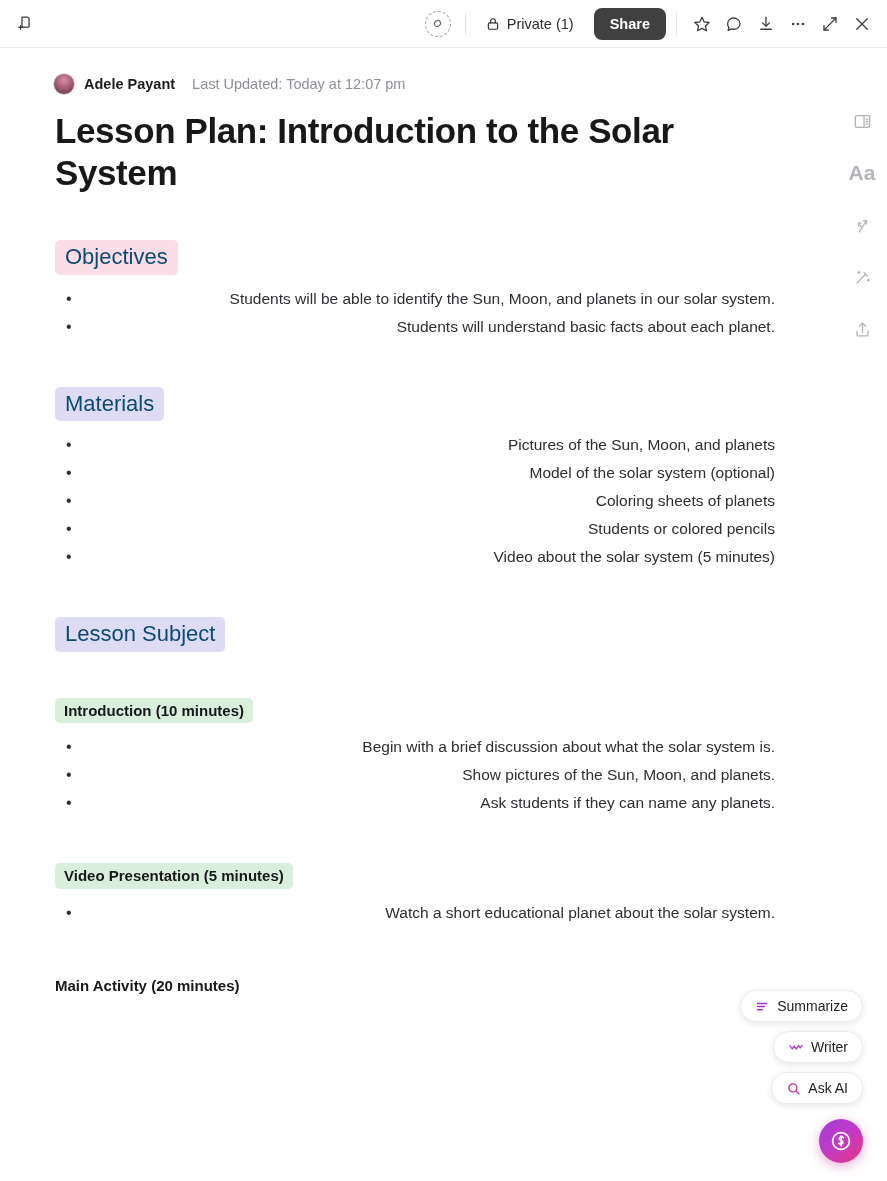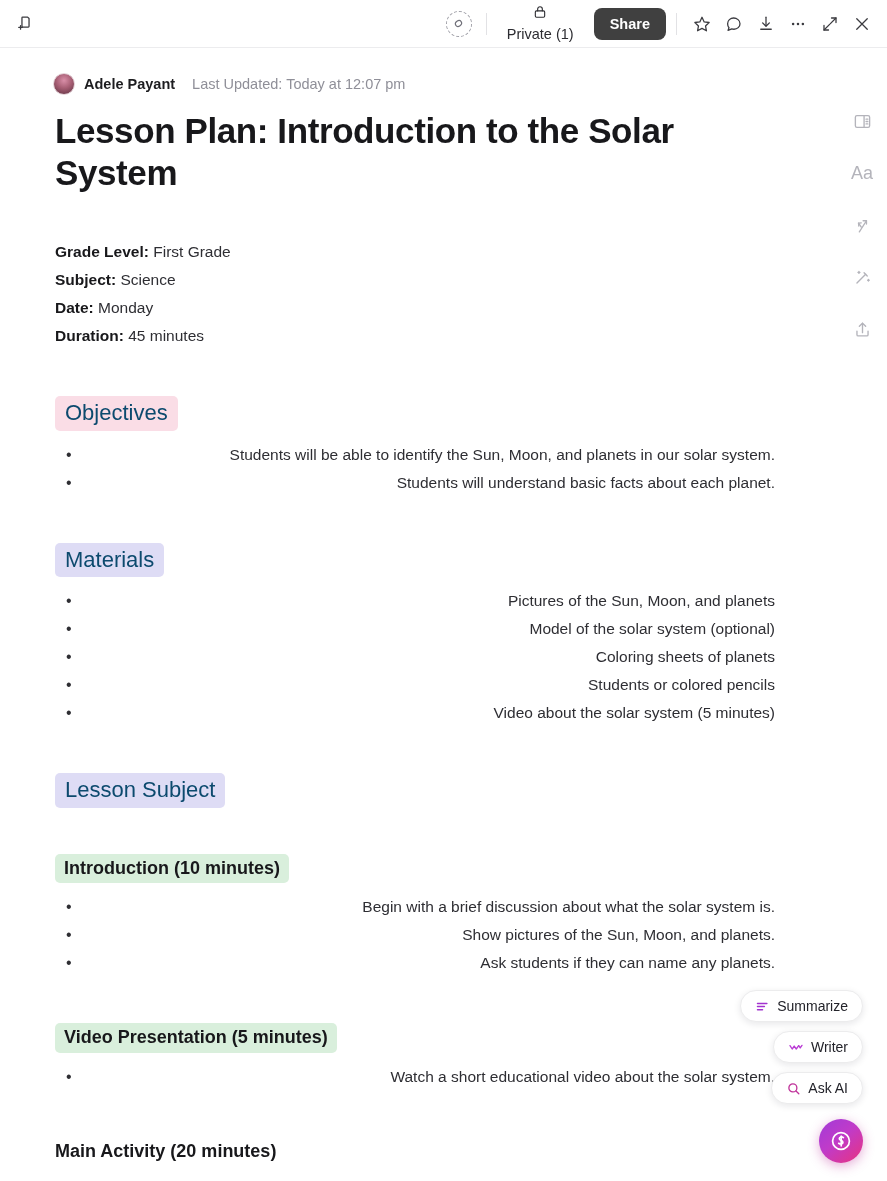--- a/index.html
+++ b/index.html
@@ -29,21 +29,20 @@
     border-radius: 6px; cursor: pointer; color: #3a3a3f;
   }
   .icon-btn.wide { width: 34px; height: 34px; }
   .divider-v { width: 1px; height: 22px; background: #e2e2e5; margin: 0 8px; }
 
   .private-btn {
     display: flex; align-items: center; gap: 7px;
     padding: 6px 10px; border-radius: 7px;
     font-size: 14.5px; color: #2c2c31; cursor: pointer;
     white-space: nowrap;
-    flex-direction: column;
   }
 
   .share-btn {
     background: #404040; color: #ffffff;
     font-size: 14.5px; font-weight: 600;
     padding: 8px 16px; border-radius: 8px;
     border: none; cursor: pointer; white-space: nowrap;
     margin-left: 8px;
   }
 
@@ -86,21 +85,21 @@
   .field-line b { font-weight: 700; color: #18181b; }
 
   .h2 {
     display: inline-block;
     font-size: 22px; font-weight: 400; color: #0c4a6e;
     padding: 3px 10px; border-radius: 5px;
     line-height: 1.3;
   }
   .h3 {
     display: inline-block;
-    font-size: 18px; font-weight: 700; color: #18181b;
+    font-size: 15px; font-weight: 700; color: #18181b;
     padding: 3px 9px; border-radius: 5px;
     line-height: 1.3;
   }
   .hl-pink { background: #fadde6; }
   .hl-lav  { background: #dedcf5; }
   .hl-green{ background: #d9efdc; }
   .hl-none { background: transparent; padding-left: 0; }
 
   ul.doc-list { list-style: none; margin-top: 10px; text-align: right; }
   ul.doc-list li {
@@ -118,21 +117,21 @@
   .right-rail {
     position: absolute; top: 104px; right: 8px;
     display: flex; flex-direction: column; align-items: center;
     gap: 18px;
   }
   .rail-btn {
     width: 34px; height: 34px;
     display: flex; align-items: center; justify-content: center;
     border-radius: 7px; cursor: pointer; color: #b4b4bb;
   }
-  .rail-aa { font-size: 18px; font-weight: 400; color: #b4b4bb; }
+  .rail-aa { font-size: 21px; font-weight: 700; color: #b4b4bb; }
 
   
   .ai-stack {
     position: absolute; right: 24px; bottom: 18px;
     display: flex; flex-direction: column; align-items: flex-end; gap: 9px;
   }
   .ai-pill {
     display: flex; align-items: center; gap: 7px;
     background: #ffffff; border: 1px solid #ececed;
     border-radius: 20px; padding: 7px 14px;
@@ -232,38 +231,20 @@
 <div class="meta-row">
   <div class="avatar"></div>
   <span class="author-name">Adele Payant</span>
   <span class="last-updated">Last Updated: Today at 12:07 pm</span>
 </div>
 
 <div class="doc">
 
   <div class="doc-title">Lesson Plan: Introduction to the Solar System</div>
 
-  <div class="field-list">
-    <div class="field-line">
-      <b>Grade Level:</b>
-      <span>First Grade</span>
-    </div>
-    <div class="field-line">
-      <b>Subject:</b>
-      <span>Science</span>
-    </div>
-    <div class="field-line">
-      <b>Date:</b>
-      <span>Monday</span>
-    </div>
-    <div class="field-line">
-      <b>Duration:</b>
-      <span>45 minutes</span>
-    </div>
-  </div>
 
   <div class="sec-lg">
     <div class="h2 hl-pink">Objectives</div>
     <ul class="doc-list">
       <li>Students will be able to identify the Sun, Moon, and planets in our solar system.</li>
       <li>Students will understand basic facts about each planet.</li>
     </ul>
   </div>
 
   <div class="sec-lg">
@@ -286,21 +267,21 @@
     <ul class="doc-list">
       <li>Begin with a brief discussion about what the solar system is.</li>
       <li>Show pictures of the Sun, Moon, and planets.</li>
       <li>Ask students if they can name any planets.</li>
     </ul>
   </div>
 
   <div class="sec-lg">
     <div class="h3 hl-green">Video Presentation (5 minutes)</div>
     <ul class="doc-list">
-      <li>Watch a short educational video about the solar system.</li>
+      <li>Watch a short educational planet about the solar system.</li>
     </ul>
   </div>
 
   <div class="sec-lg">
     <div class="h3 hl-none">Main Activity (20 minutes)</div>
     
   </div>
 
 </div>
 

